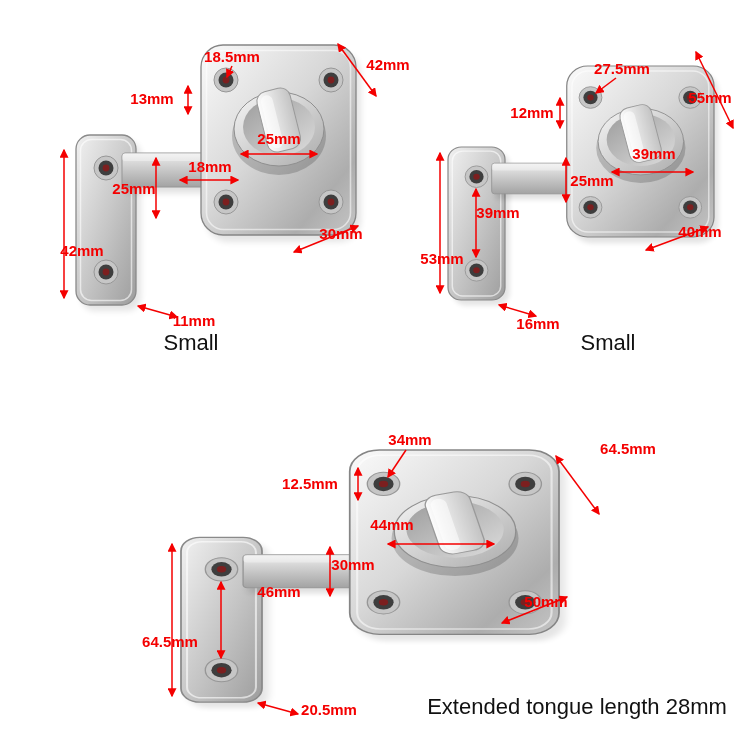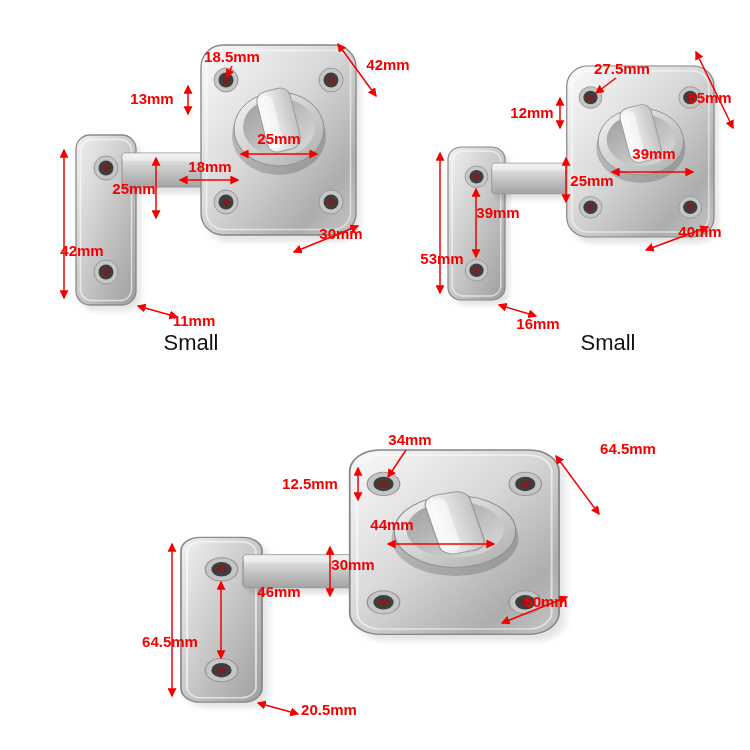--- a/index.html
+++ b/index.html
@@ -169,14 +169,15 @@
 
   <div class="dim" style="left:374px;top:439px">34mm</div>
   <div class="dim" style="left:592px;top:448px">64.5mm</div>
   <div class="dim" style="left:274px;top:483px">12.5mm</div>
   <div class="dim" style="left:356px;top:524px">44mm</div>
   <div class="dim" style="left:317px;top:564px">30mm</div>
   <div class="dim" style="left:510px;top:601px">50mm</div>
   <div class="dim" style="left:243px;top:591px">46mm</div>
   <div class="dim" style="left:134px;top:641px">64.5mm</div>
   <div class="dim" style="left:293px;top:709px">20.5mm</div>
+  <div class="caption" style="left:541px;top:707px">Extended tongue length 28mm</div>
 
 </div>
 
 </body></html>

